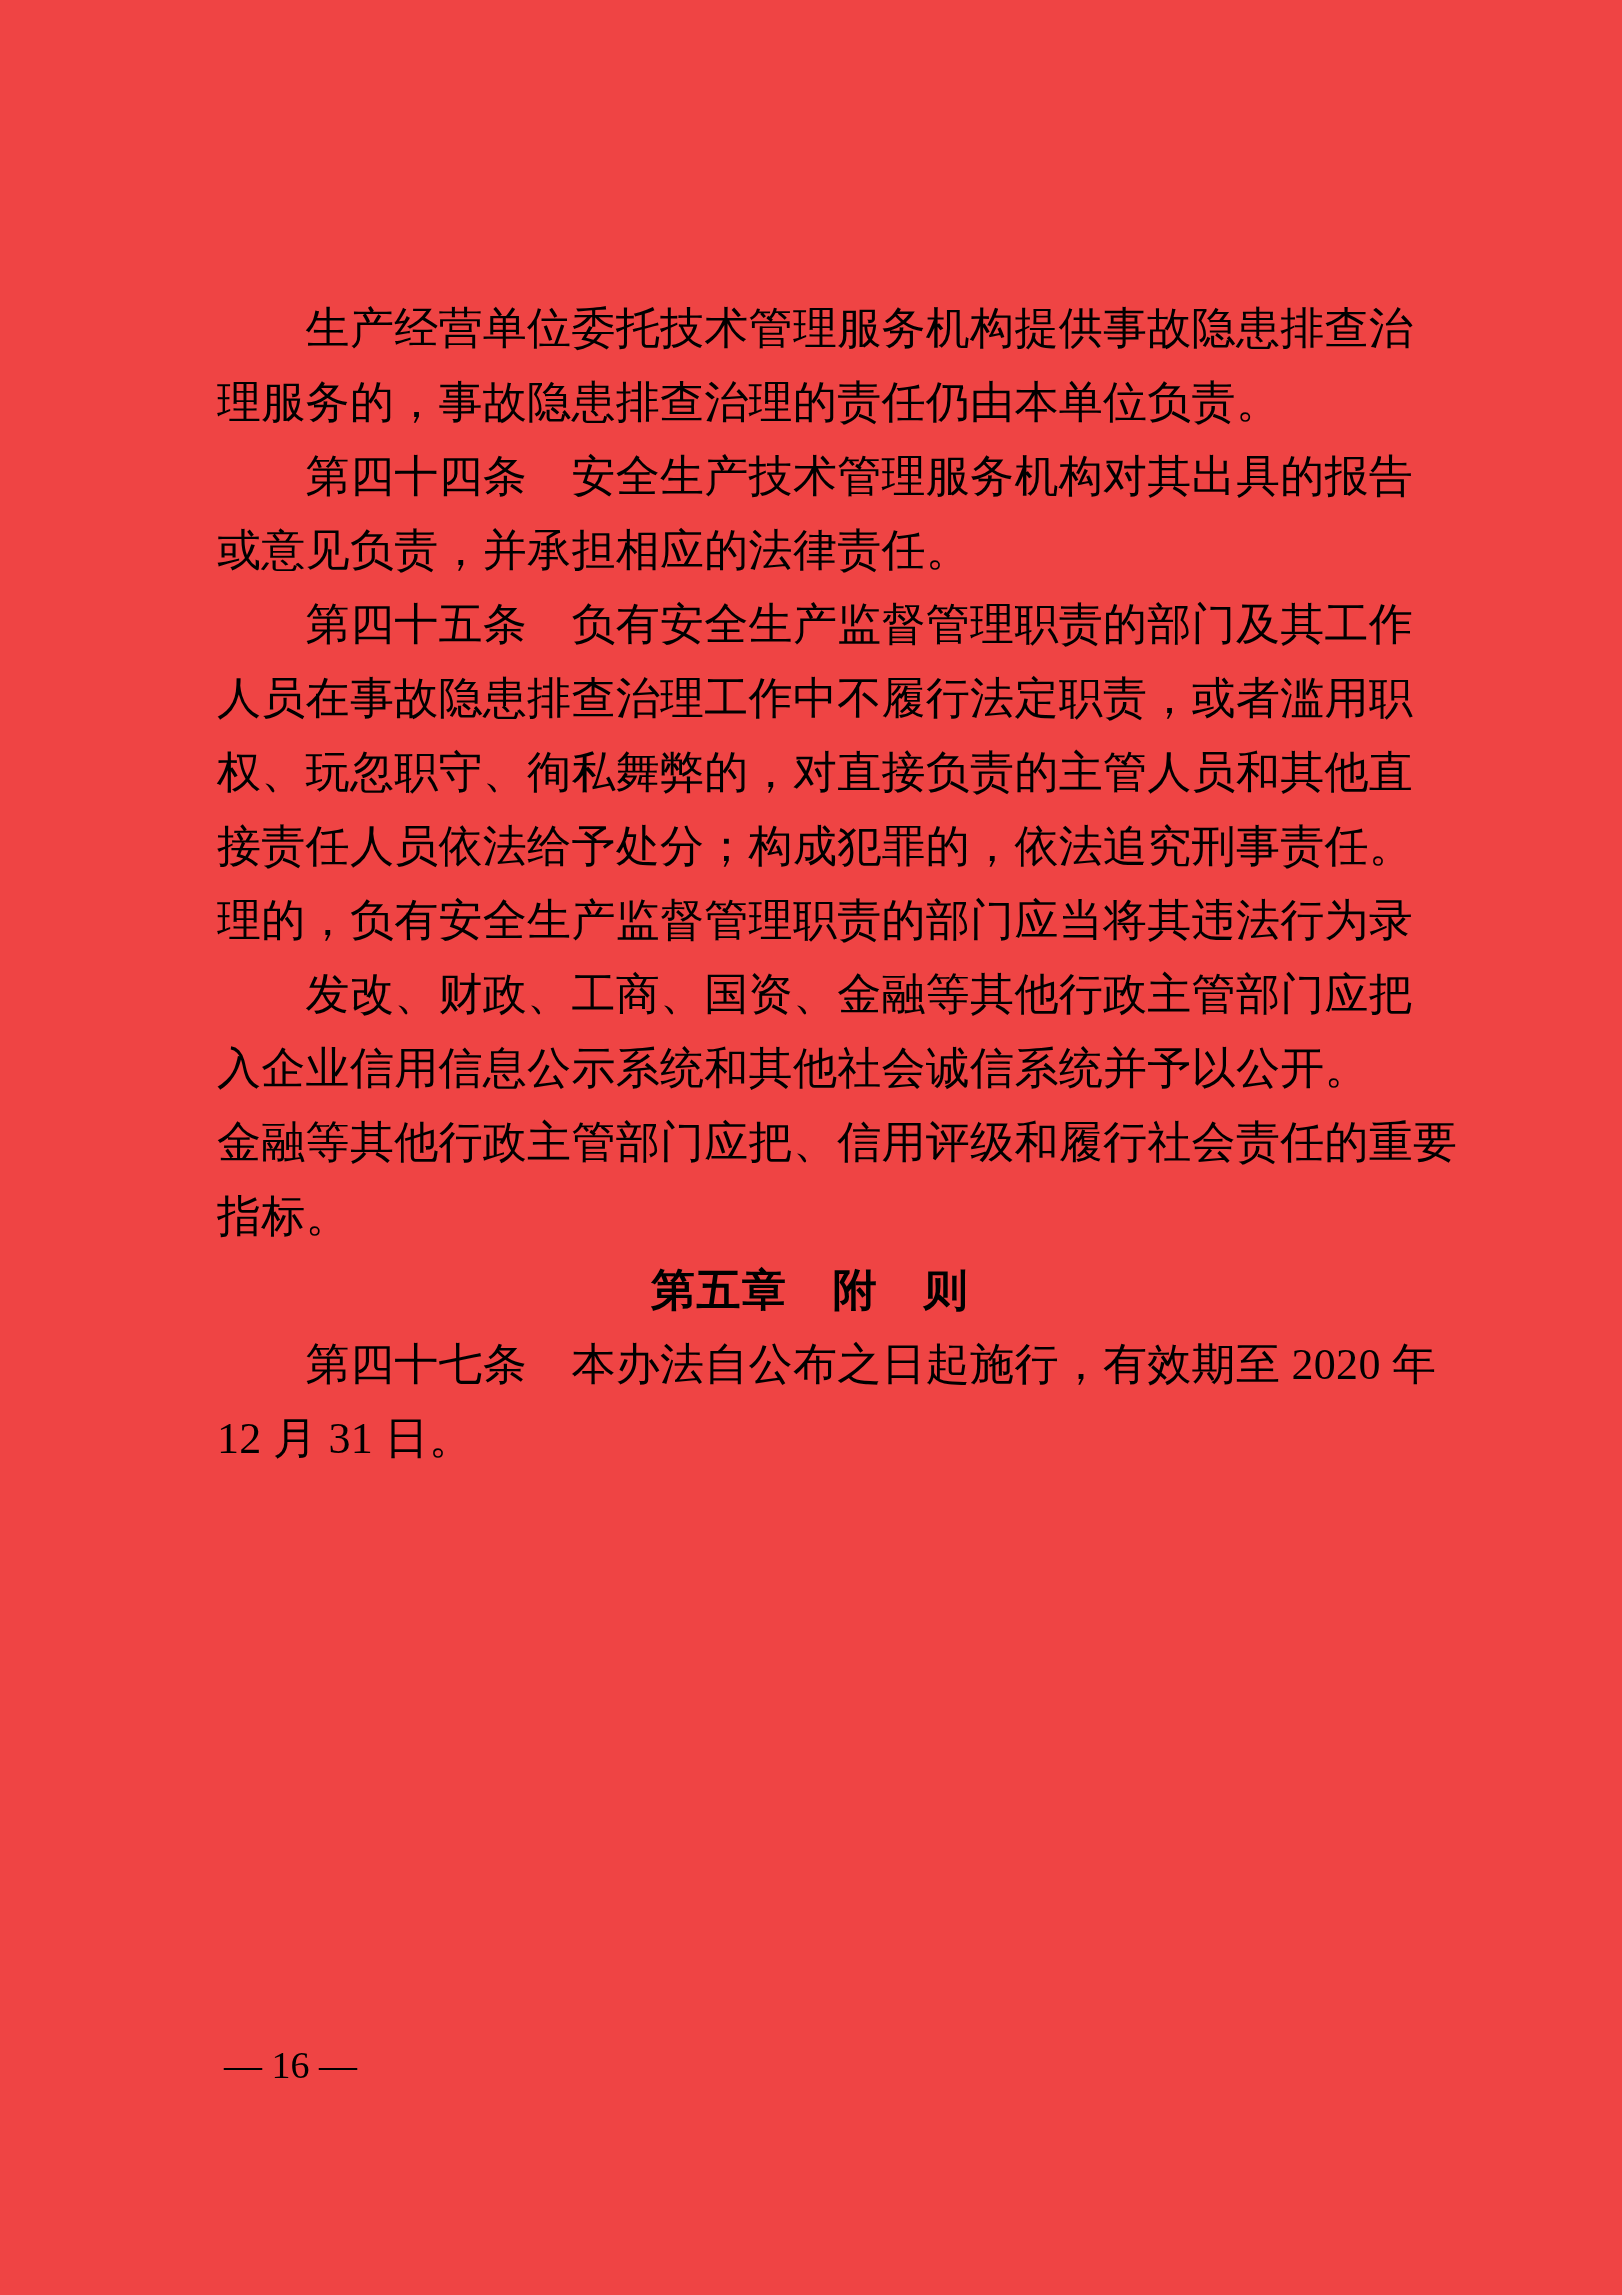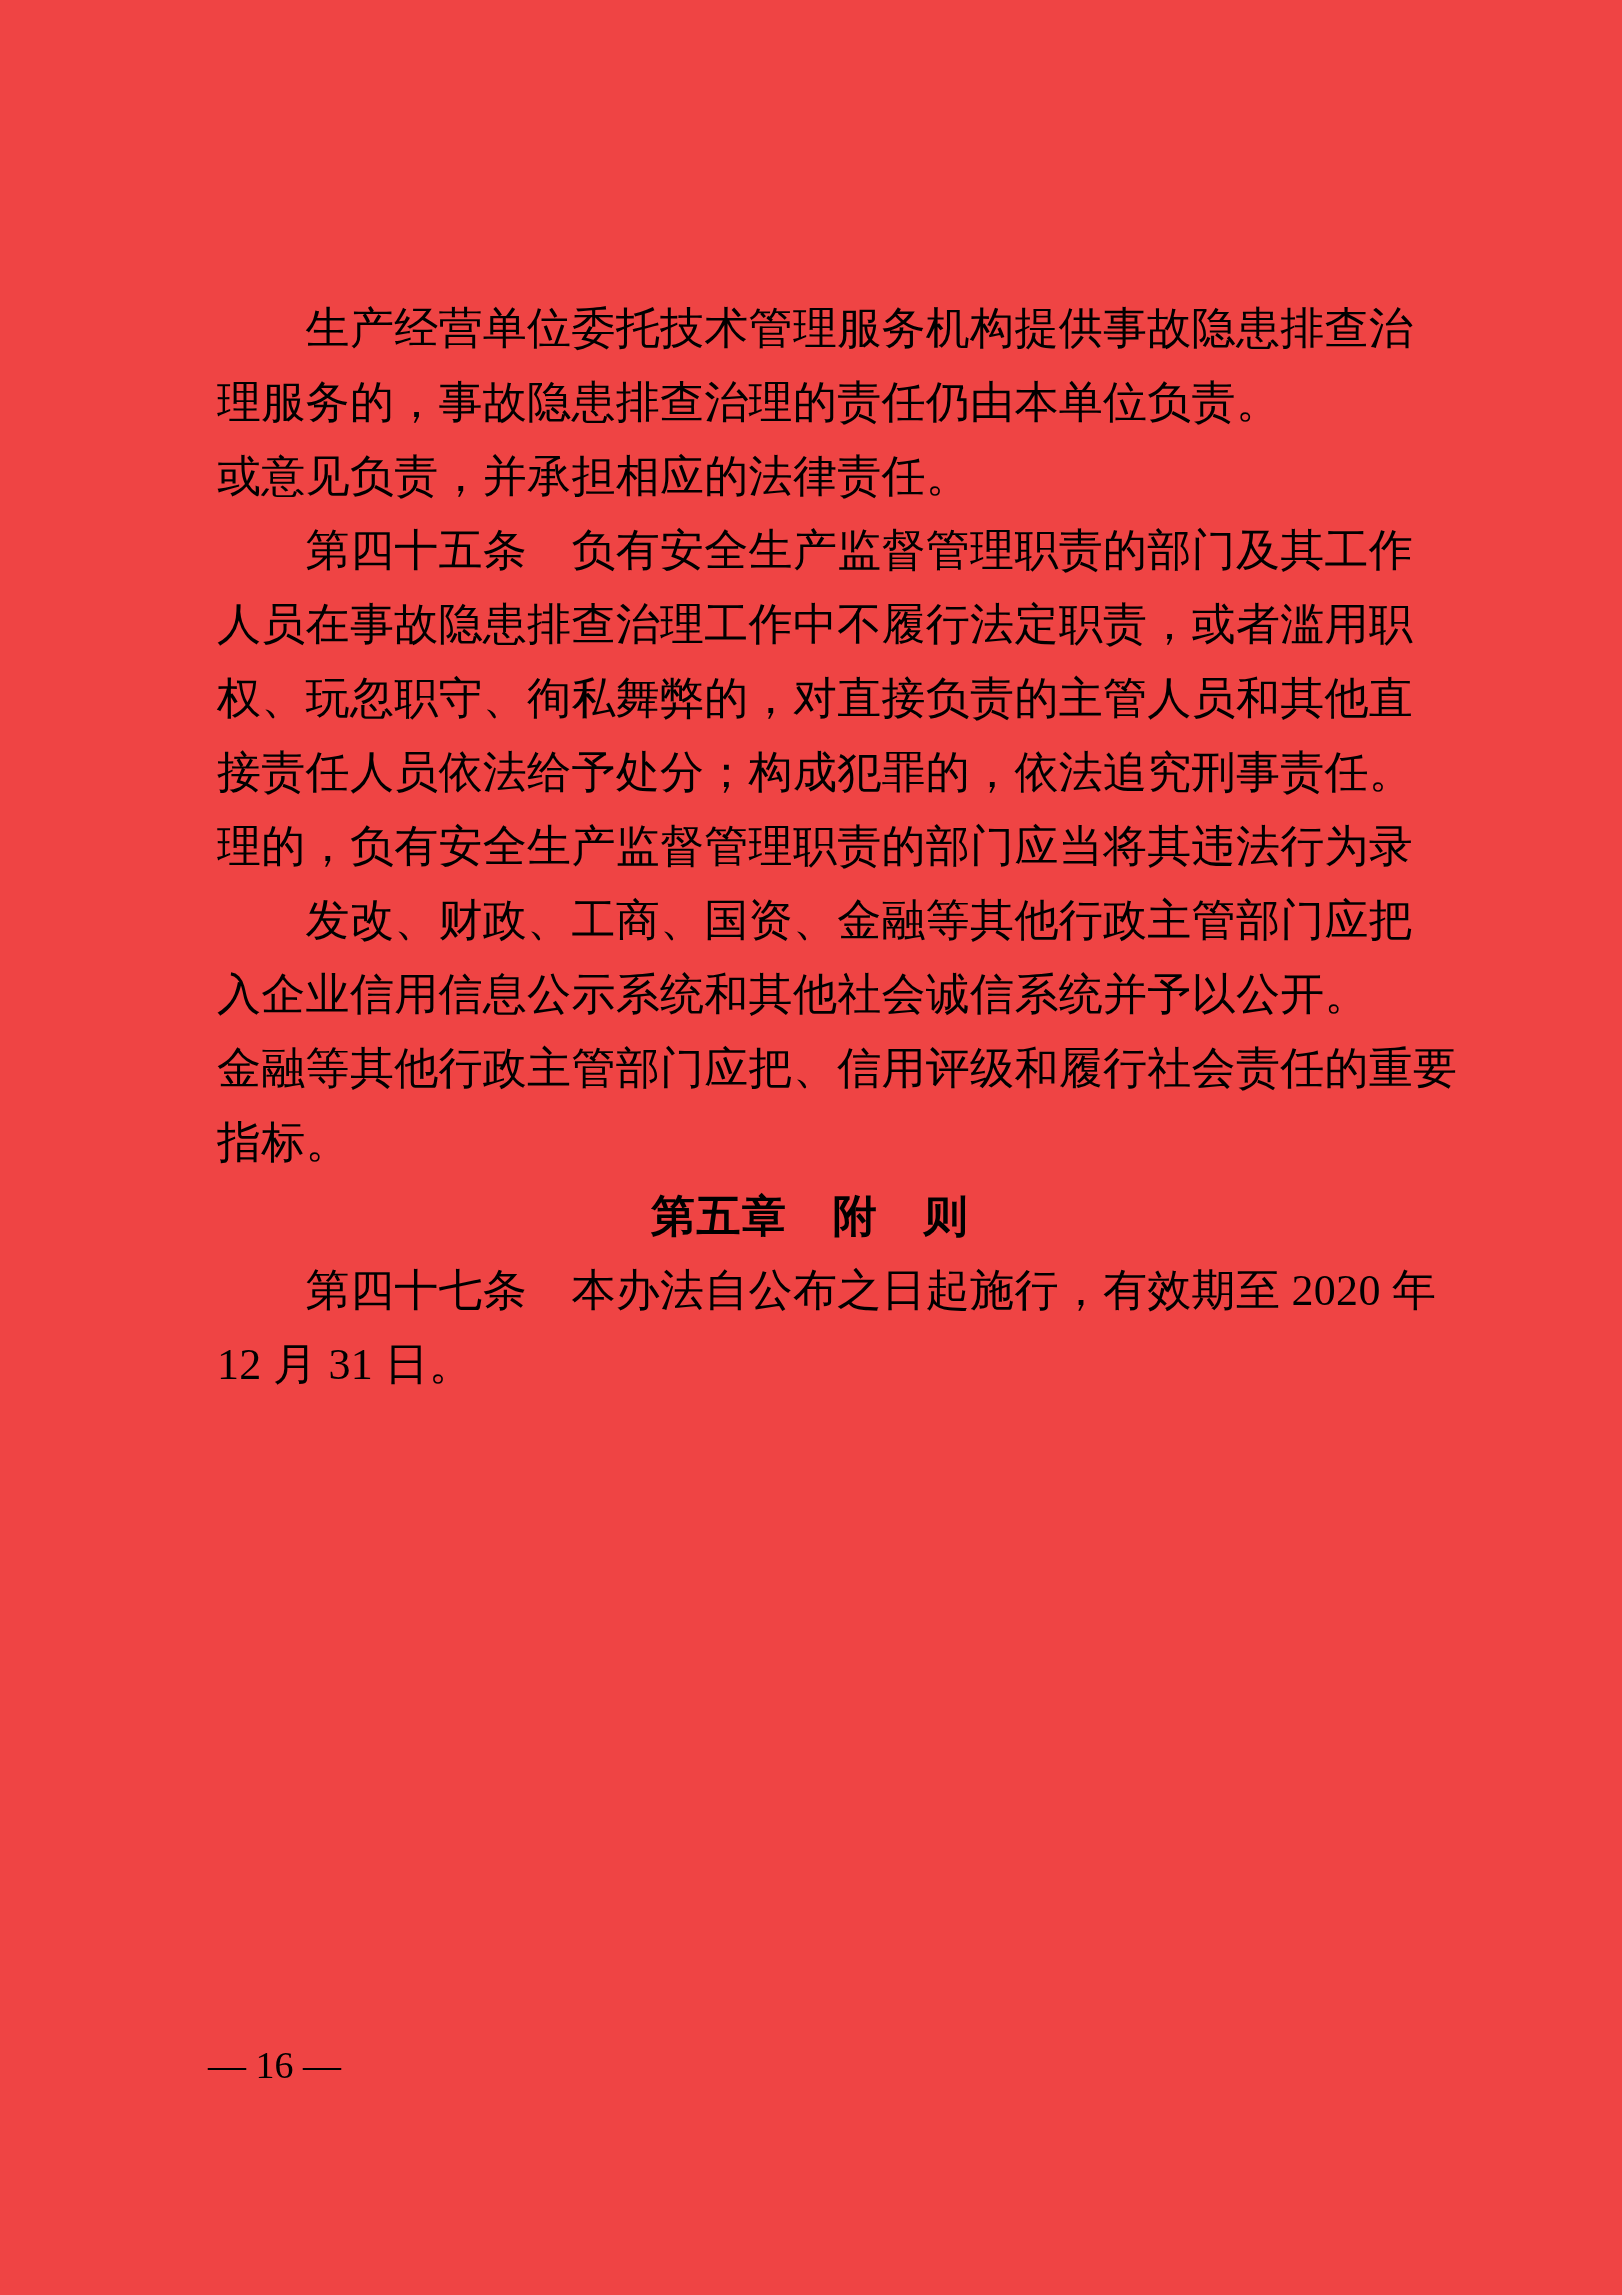--- a/index.html
+++ b/index.html
@@ -29,35 +29,36 @@
     letter-spacing: 0.3px;
     text-align: left;
   }
   .heading {
     font-weight: bold;
     text-align: center;
     letter-spacing: 1.4px;
   }
   .footer {
     position: absolute;
-    left: 208px;
+    left: 224px;
     top: 2035px;
     font-size: 38px;
     line-height: 61px;
     white-space: pre;
     text-align: right;
   }
 </style>
 </head>
 <body>
 
 <div class="page">
   <div class="text-block">
     <div class="line">　　生产经营单位委托技术管理服务机构提供事故隐患排查治</div>
     <div class="line">理服务的，事故隐患排查治理的责任仍由本单位负责。</div>
+    <div class="line">　　第四十四条　安全生产技术管理服务机构对其出具的报告</div>
     <div class="line">或意见负责，并承担相应的法律责任。</div>
     <div class="line">　　第四十五条　负有安全生产监督管理职责的部门及其工作</div>
     <div class="line">人员在事故隐患排查治理工作中不履行法定职责，或者滥用职</div>
     <div class="line">权、玩忽职守、徇私舞弊的，对直接负责的主管人员和其他直</div>
     <div class="line">接责任人员依法给予处分；构成犯罪的，依法追究刑事责任。</div>
     <div class="line">理的，负有安全生产监督管理职责的部门应当将其违法行为录</div>
     <div class="line">　　发改、财政、工商、国资、金融等其他行政主管部门应把</div>
     <div class="line">入企业信用信息公示系统和其他社会诚信系统并予以公开。</div>
     <div class="line">金融等其他行政主管部门应把、信用评级和履行社会责任的重要</div>
     <div class="line">指标。</div>

